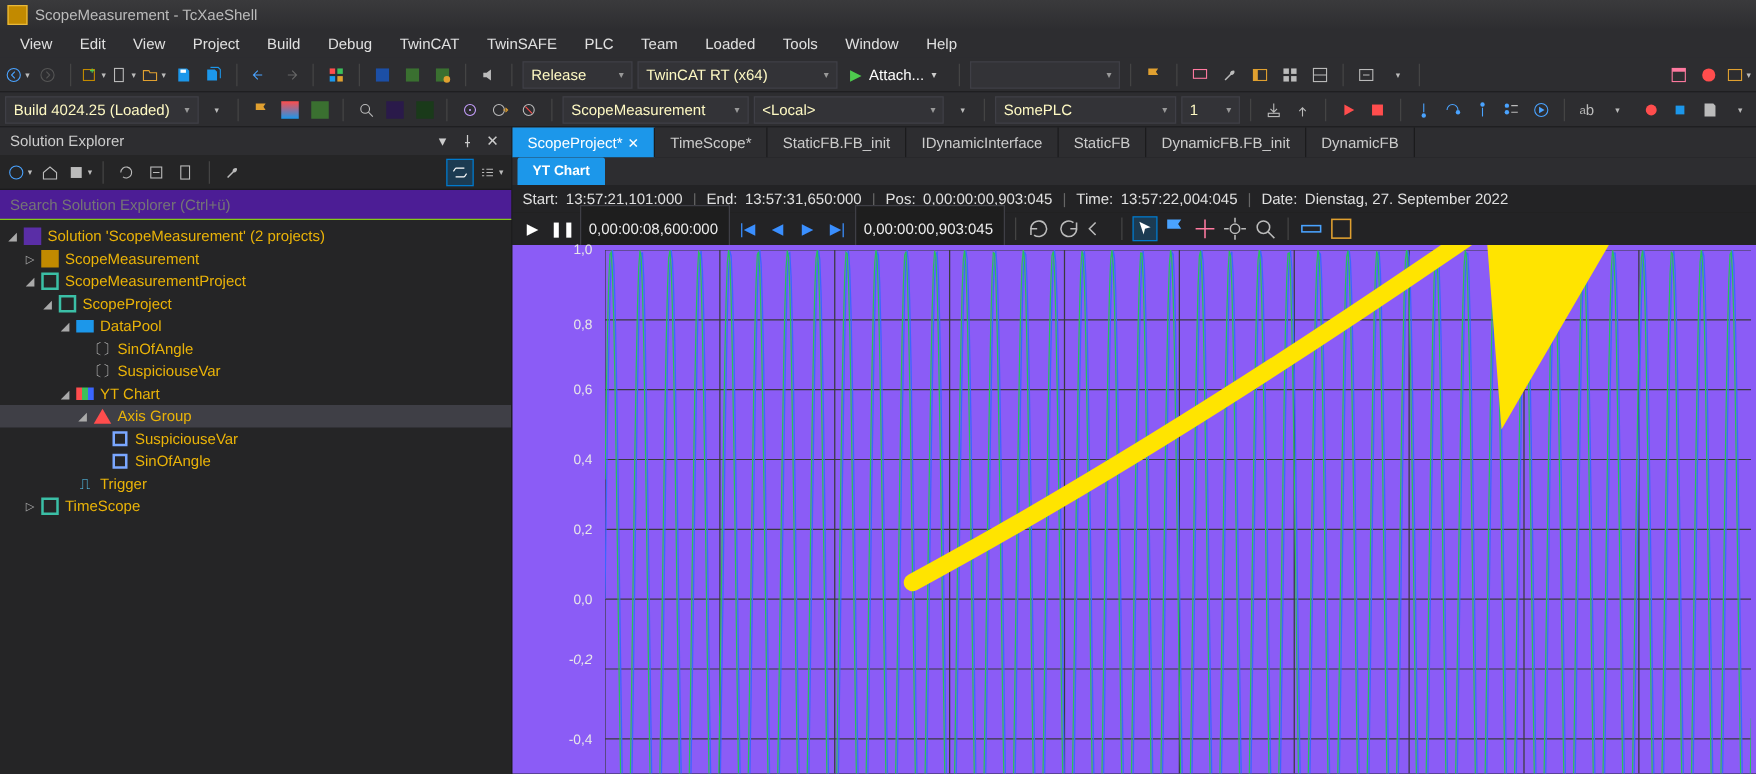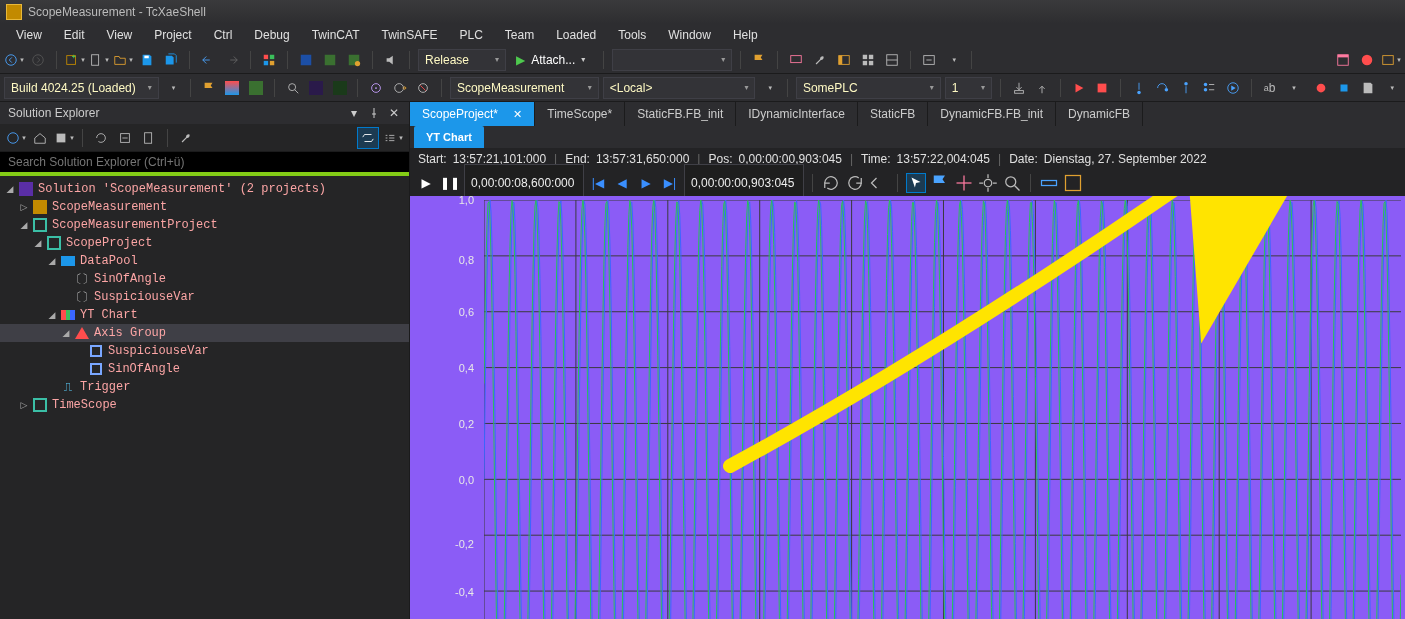--- a/index.html
+++ b/index.html
@@ -21,35 +21,35 @@
   .attach .play { color:#4ec94e; }
 
   
   .main { display:flex; height: calc(619px - 24px - 22px - 28px - 28px); }
   .solexp { width:410px; background:#252526; display:flex; flex-direction:column; border-right:1px solid #1b1b1c; }
   .solexp .hdr { height:22px; background:#2d2d30; display:flex; align-items:center; padding:0 8px; color:#ccc; }
   .solexp .hdr .spacer{flex:1}
   .solexp .hdr .wbtn{ width:14px; height:14px; color:#ccc; display:flex; align-items:center; justify-content:center; margin-left:6px;}
   .solexp .tb { height:28px; display:flex; align-items:center; gap:4px; padding:0 6px; border-bottom:1px solid #1b1b1c;}
   .solexp .tb .toggle { width:22px; height:22px; display:flex; align-items:center; justify-content:center; border:1px solid #007acc; background:#1c3b52;}
-  .solexp .search { height:24px; background:#000000; border-bottom:4px solid #84cc16; }
+  .solexp .search { height:24px; background:#4c1d95; border-bottom:1px solid #84cc16; }
   .solexp .search input { width:100%; height:100%; background:transparent; border:none; color:#888; padding:0 8px; outline:none;}
   .tree { flex:1; overflow:auto; padding:4px 0; }
   .node { display:flex; align-items:center; height:18px; padding-right:6px; white-space:nowrap; }
   .node .twist { width:12px; display:flex; justify-content:center; color:#aaa; font-size:9px;}
   .node .ic { width:16px; height:14px; margin:0 4px 0 2px; display:flex; align-items:center; justify-content:center;}
-  .node .lbl { color:#fca5a5;font-family:Liberation Mono, monospace; }
+  .node .lbl { color:#eab308; }
   .node.sel { background:#3f3f46; }
   .depth0{padding-left:4px}.depth1{padding-left:18px}.depth2{padding-left:32px}
   .depth3{padding-left:46px}.depth4{padding-left:60px}.depth5{padding-left:74px}
 
   
   .editor { flex:1; display:flex; flex-direction:column; background:#1e1e1e; }
   .doctabs { height:24px; background:#2d2d30; display:flex; align-items:stretch; }
-  .doctab { display:flex; align-items:center; padding:0 12px; color:#ccc; border-right:1px solid #1b1b1c; gap:15px; font-size:11px;}
+  .doctab { display:flex; align-items:center; padding:0 12px; color:#ccc; border-right:1px solid #1b1b1c; gap:4px; font-size:11px;}
   .doctab.active { background:#1c97ea; color:#fff; }
   .doctab .x { color:#fff; font-size:11px;}
   .subtabs { height:22px; background:#2d2d30; display:flex; }
   .subtab { background:#1c97ea; color:#fff; padding:0 12px; display:flex; align-items:center; border-top-left-radius:2px; border-top-right-radius:2px; margin-left:4px; font-size:11px; font-weight:600;}
   .infobar { height:22px; background:#232325; display:flex; align-items:center; padding:0 8px; color:#e0e0e0; font-size:11px; gap:6px;}
   .infobar .vsep{ color:#666; margin:0 2px;}
   .charttb { height:26px; background:#232325; display:flex; align-items:center; padding:0 6px; gap:4px; }
   .charttb .timebox { background:#1e1e1e; border:1px solid #3f3f46; height:20px; color:#eee; padding:18px 6px; display:flex; align-items:center; font-size:11px; min-width:120px;}
   .charttb .tbic { width:20px; height:20px; display:flex; align-items:center; justify-content:center; color:#c8c8c8;}
   .chartwrap { flex:1; position:relative; background:#8b5cf6; }
@@ -81,21 +81,21 @@
 <div class="row titlebar">
   <div class="logo"></div>
   <div class="title">ScopeMeasurement - TcXaeShell</div>
 </div>
 
 <div class="row menubar" id="menubar">
     <span>View</span>
     <span>Edit</span>
     <span>View</span>
     <span>Project</span>
-    <span>Ctrl</span>
+    <span>Build</span>
     <span>Debug</span>
     <span>TwinCAT</span>
     <span>TwinSAFE</span>
     <span>PLC</span>
     <span>Team</span>
     <span>Loaded</span>
     <span>Tools</span>
     <span>Window</span>
     <span>Help</span>
   </div>
@@ -181,20 +181,23 @@
     </div>
   <div class="sep"></div>
   <div class="iconbtn">
       <svg viewBox="0 0 16 16">
         <path d="M3 6h3l4-3v10l-4-3H3z" fill="#bbb"></path>
       </svg>
     </div>
   <div class="sep"></div>
   <div class="combo" style="width:88px">
       <span>Release</span>
+    </div>
+  <div class="combo" style="width:160px">
+      <span>TwinCAT RT (x64)</span>
     </div>
   <div class="attach">
     <span class="play">▶</span>
     <span>Attach...</span>
     <span style="font-size:8px;color:#ccc">▾</span>
   </div>
   <div class="sep"></div>
   <div class="combo" style="width:120px"></div>
   <div class="sep"></div>
   <div class="iconbtn">
@@ -683,21 +686,21 @@
         </div>
     </div>
     <div class="chartwrap">
       <div class="yaxis" id="yaxis">
           <div class="ylabel" style="top: 4px;">1,0</div>
           <div class="ylabel" style="top: 64px;">0,8</div>
           <div class="ylabel" style="top: 116px;">0,6</div>
           <div class="ylabel" style="top: 172px;">0,4</div>
           <div class="ylabel" style="top: 228px;">0,2</div>
           <div class="ylabel" style="top: 284px;">0,0</div>
-          <div class="ylabel" style="top: 348px;">-0,2</div>
+          <div class="ylabel" style="top: 332px; font-style: italic;">-0,2</div>
           <div class="ylabel" style="top: 396px;">-0,4</div>
         </div>
       <div class="plot">
         <svg id="plotsvg" width="100%" height="100%" preserveAspectRatio="none" viewBox="0 0 918 420">
             <g class="grid">
               <line x1="0" y1="0" x2="918" y2="0"></line>
               <line x1="0" y1="55.999999999999986" x2="918" y2="55.999999999999986"></line>
               <line x1="0" y1="112" x2="918" y2="112"></line>
               <line x1="0" y1="168" x2="918" y2="168"></line>
               <line x1="0" y1="224" x2="918" y2="224"></line>

